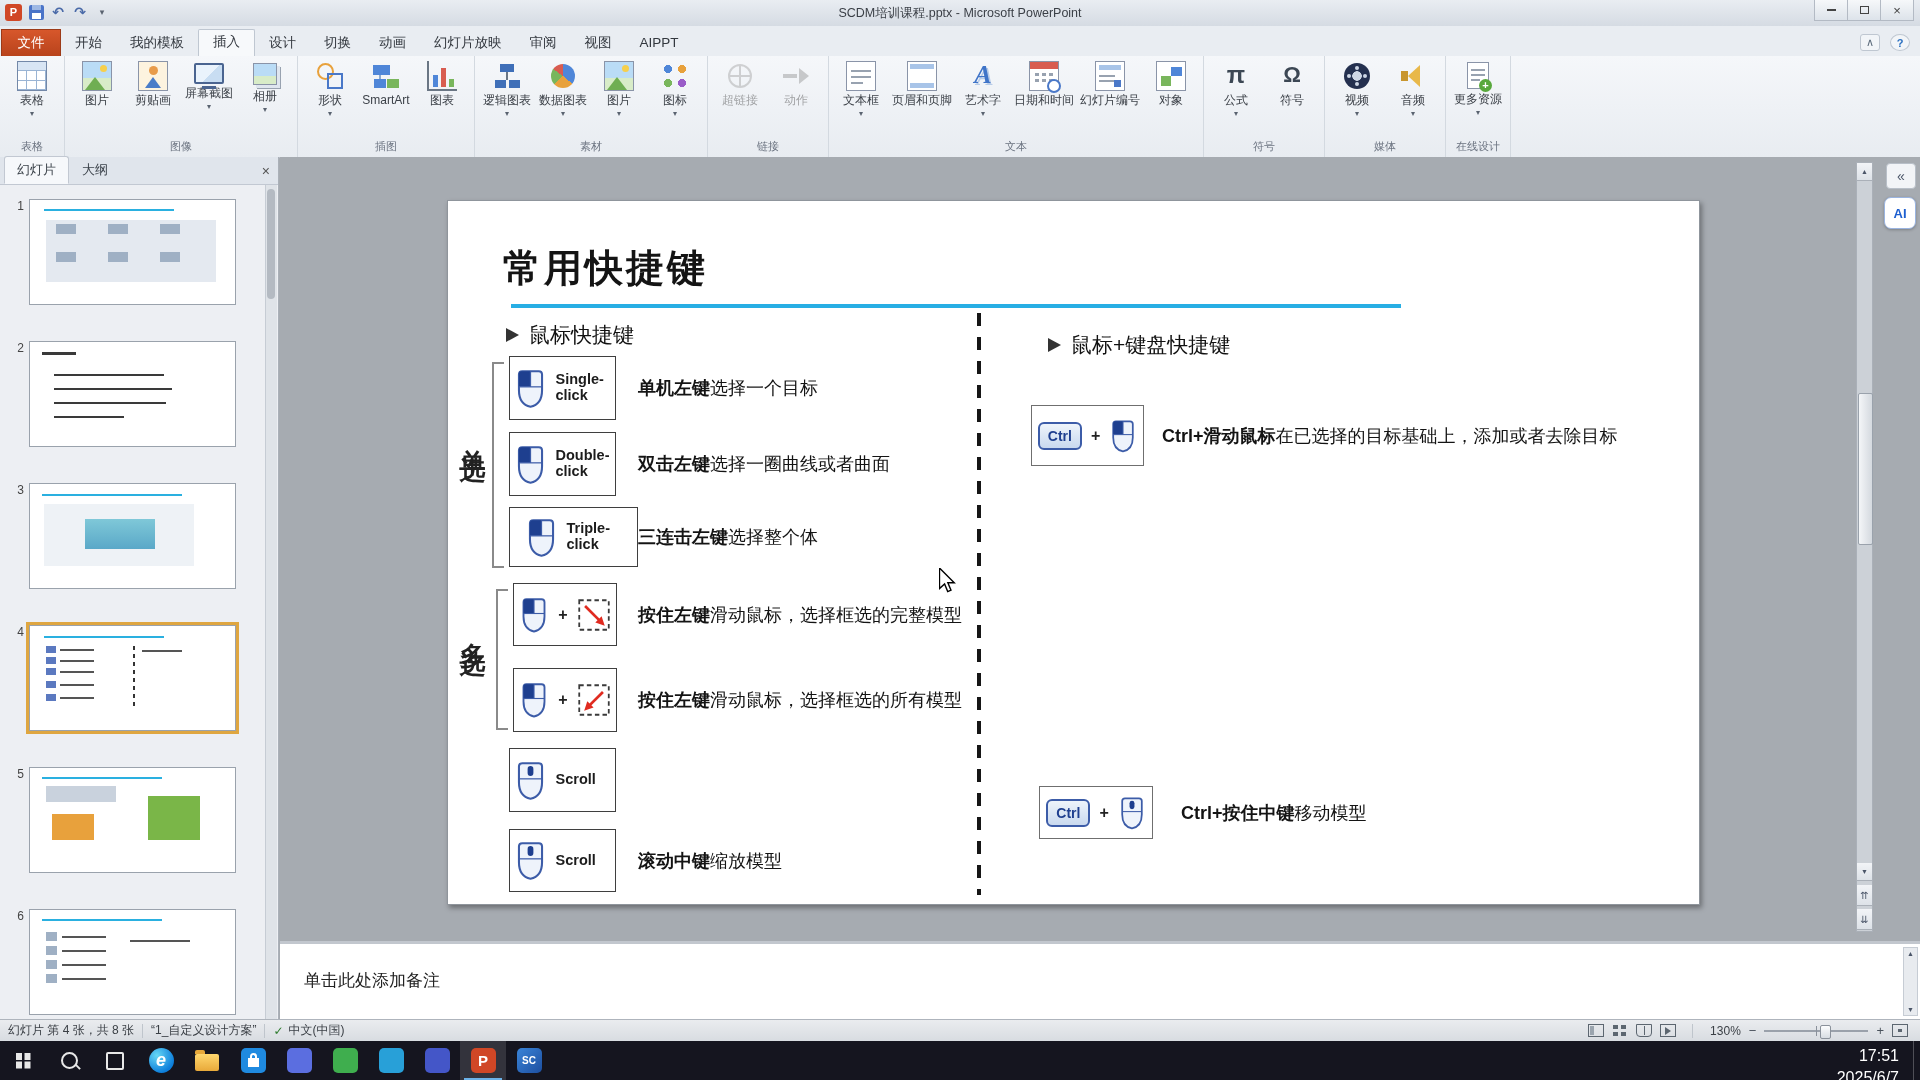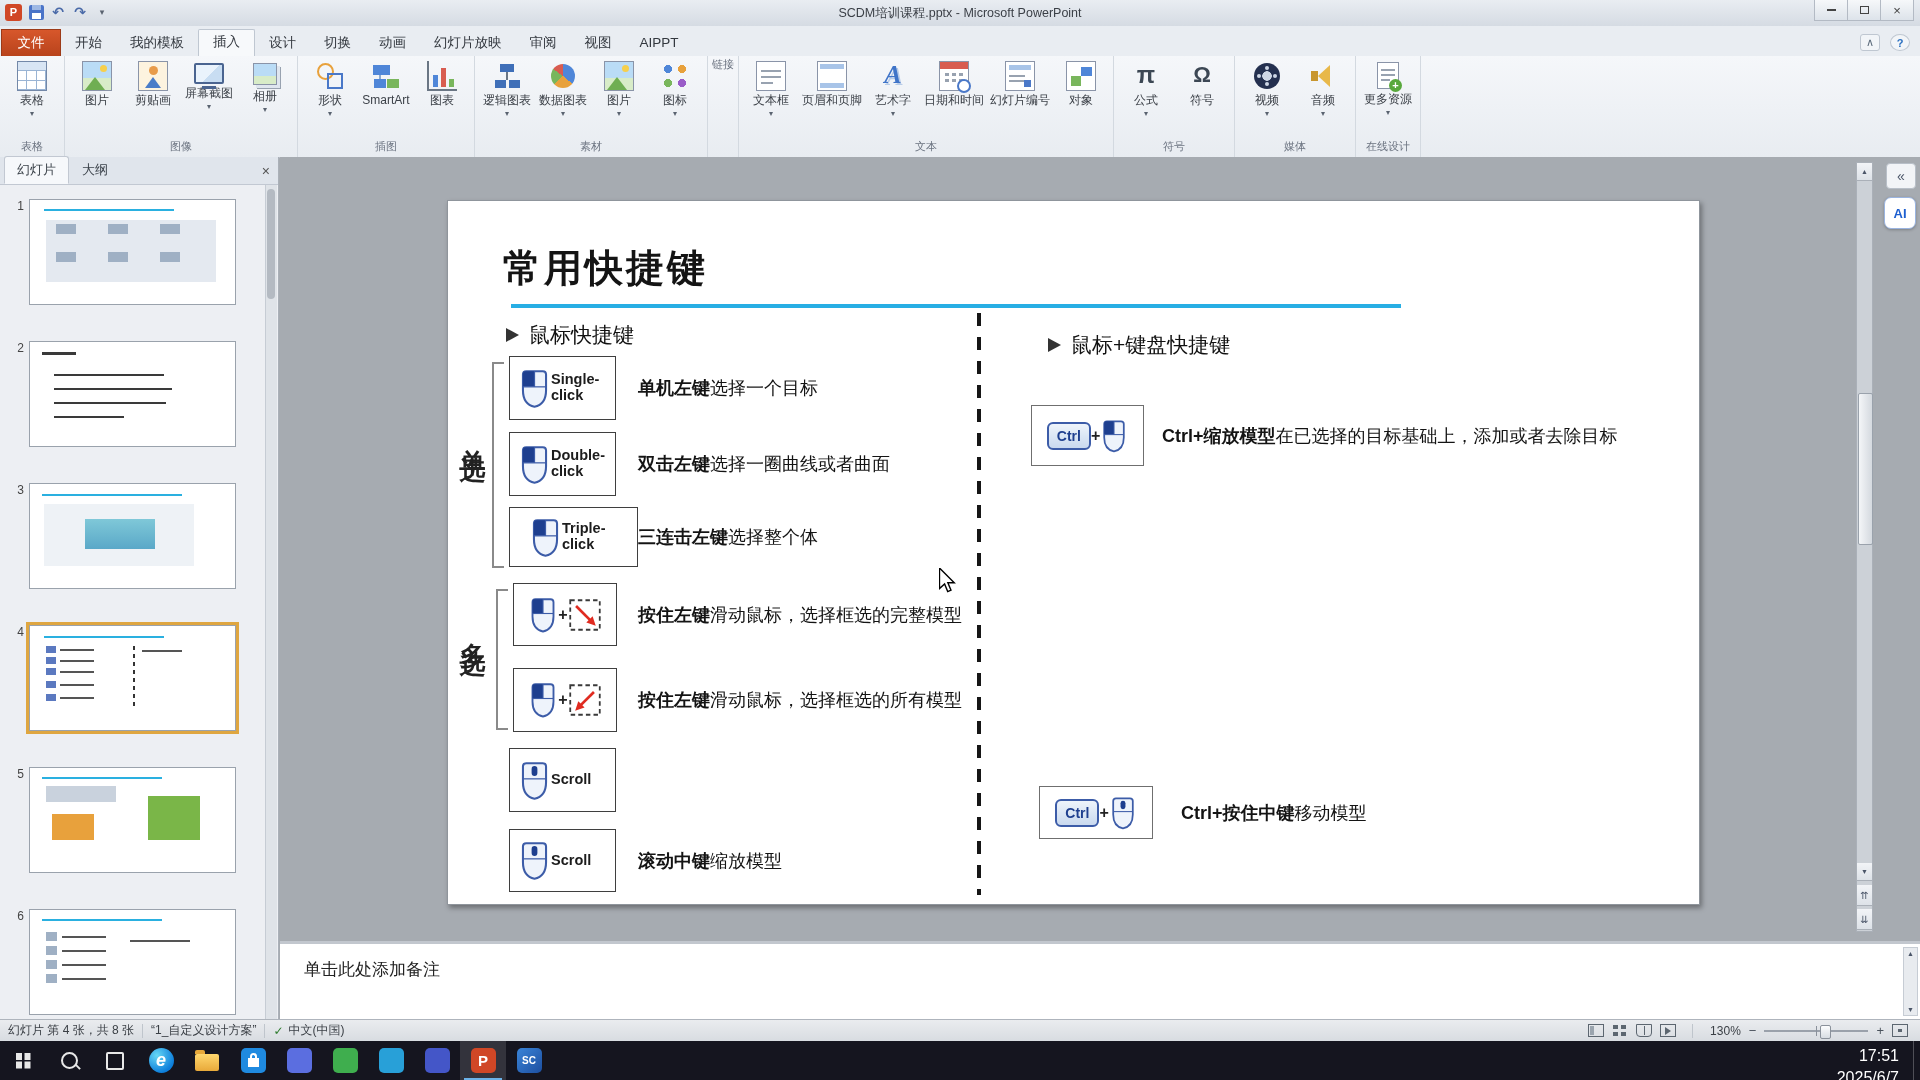--- a/index.html
+++ b/index.html
@@ -173,21 +173,21 @@
   .s-title{position:absolute;left:55px;top:42px;font-size:38px;font-weight:800;color:#141414;letter-spacing:3px;}
   .s-line{position:absolute;left:63px;top:103px;width:890px;height:4px;background:#27aee4;}
   .s-head{position:absolute;display:flex;align-items:center;height:28px;font-size:21px;color:#111;gap:10px;}
   .tri{width:0;height:0;border-left:13px solid #333;border-top:7.5px solid transparent;border-bottom:7.5px solid transparent;}
   .v-label{position:absolute;writing-mode:vertical-rl;text-orientation:upright;font-size:26px;font-weight:700;color:#222;letter-spacing:8px;}
   .bracket{position:absolute;width:10px;border-left:2px solid #8a8a8a;border-top:2px solid #8a8a8a;border-bottom:2px solid #8a8a8a;}
   .divider{position:absolute;left:529px;top:112px;width:4px;height:582px;
     background:repeating-linear-gradient(180deg,#161616 0 13px,transparent 13px 24px);}
   #left-rows,#right-rows{position:absolute;left:0;top:0;width:100%;height:100%;}
   .srow-box{position:absolute;background:#fff;border:1.5px solid #3f3f3f;display:flex;align-items:center;
-    justify-content:center;gap:0;padding:0 3px;box-sizing:border-box;}
+    justify-content:center;gap:9px;padding:0 3px;box-sizing:border-box;}
   #right-rows .srow-box{border-color:#6f6f6f;margin-left:16px;}
   .srow-text{position:absolute;display:flex;align-items:center;font-size:18px;color:#141414;white-space:nowrap;}
   .srow-text b{font-weight:700;}
   .mcap{width:56px;font-size:14.5px;font-weight:600;color:#1c1c1c;line-height:1.1;}
   .ctrl-key{padding:5px 8px;border:2px solid #3c5ca8;border-radius:6px;background:linear-gradient(#eef4fb,#c9d9ef);
     color:#1e3f8f;font-weight:700;font-size:14px;line-height:1;}
   .plus{font-size:16px;font-weight:700;color:#222;}
   
   #vscroll{position:absolute;left:1576px;top:5px;width:17px;height:770px;background:#ccd1d7;border:1px solid #aab0b8;box-sizing:border-box;}
   .sbtn{position:absolute;left:0;width:15px;height:17px;background:linear-gradient(#f2f4f7,#dde2e8);
@@ -195,21 +195,21 @@
   .sbtn.dbl{font-size:10px;height:20px;}
   .sthumb{position:absolute;left:1px;top:230px;width:13px;height:150px;background:linear-gradient(90deg,#f4f6f8,#d4d9df);
     border:1px solid #9aa2ac;border-radius:2px;}
   .collapse-btn{position:absolute;right:4px;top:6px;width:28px;height:24px;background:#f2f4f7;border:1px solid #b8bfc8;
     border-radius:4px;display:flex;align-items:center;justify-content:center;font-size:14px;color:#4a5568;}
   .ai-badge{position:absolute;right:4px;top:40px;width:30px;height:30px;background:#fff;border:1px solid #9ab4e0;
     border-radius:7px;display:flex;align-items:center;justify-content:center;font-weight:800;font-size:13px;color:#1d5fd0;
     box-shadow:0 1px 3px rgba(0,0,0,.25);}
   
   #notes{position:absolute;left:0;bottom:0;width:100%;height:78px;background:#fff;border-top:3px solid #c2c7ce;box-sizing:border-box;}
-  .notes-text{position:absolute;left:24px;top:14px;font-size:17px;color:#222;}
+  .notes-text{position:absolute;left:24px;top:25px;font-size:17px;color:#222;}
   .notes-scroll{position:absolute;right:2px;top:3px;bottom:3px;width:15px;background:#e8ebef;border:1px solid #c6ccd4;
     display:flex;flex-direction:column;justify-content:space-between;align-items:center;box-sizing:border-box;}
   .nbtn{font-size:7px;color:#4a5568;padding:2px 0;}
   #cursor{position:absolute;left:659px;top:411px;z-index:50;pointer-events:none;}
   
   #statusbar{position:absolute;left:0;top:1019px;width:1920px;height:22px;
     background:linear-gradient(#eaecef,#d8dce1);border-top:1px solid #aeb4bc;
     display:flex;align-items:center;padding:0 8px;box-sizing:border-box;font-size:12px;color:#3a3f45;}
   .ssep{width:1px;height:14px;background:#bfc5cc;margin:0 8px;}
   .scheck{color:#2a7a2a;font-size:12px;margin-right:5px;}
@@ -379,20 +379,30 @@
             </div>
             <div class="rbtn">
               <span class="ric material-icons-icon"></span>
               <span class="rlabel">图标</span>
               <span class="rcaret">▾</span>
             </div>
           </div>
           <div class="glabel">素材</div>
         </div>
         <div class="rgroup">
+          <div class="gbtns">
+            <div class="rbtn disabled">
+              <span class="ric hyperlink-icon"></span>
+              <span class="rlabel">超链接</span>
+            </div>
+            <div class="rbtn disabled">
+              <span class="ric action-icon"></span>
+              <span class="rlabel">动作</span>
+            </div>
+          </div>
           <div class="glabel">链接</div>
         </div>
         <div class="rgroup">
           <div class="gbtns">
             <div class="rbtn">
               <span class="ric textbox-icon"></span>
               <span class="rlabel">文本框</span>
               <span class="rcaret">▾</span>
             </div>
             <div class="rbtn">
@@ -617,21 +627,21 @@
             <span class="ctrl-key">Ctrl</span>
             <span class="plus">+</span>
             <svg viewBox="0 0 40 48" width="28" height="38">
               <path d="M6,7 Q6,3 10,3 L30,3 Q34,3 34,7 L34,26 Q34,43 20,46 Q6,43 6,26 Z" fill="#eef3fb" stroke="#3c5ca8" stroke-width="2.5"></path>
               <path d="M9,3 L20,3 L20,22 L6,22 L6,6 Q6,3 9,3 Z" fill="#1e3f8f"></path>
               <line x1="20" y1="3" x2="20" y2="22" stroke="#3c5ca8" stroke-width="1.5"></line>
               <line x1="6" y1="22" x2="34" y2="22" stroke="#3c5ca8" stroke-width="1.5"></line>
             </svg>
           </div>
           <div class="srow-text" style="left: 714px; top: 204px; height: 61px;">
-            <b>Ctrl+缩放模型</b>
+            <b>Ctrl+滑动鼠标</b>
             <span>在已选择的目标基础上，添加或者去除目标</span>
           </div>
           <div class="srow-box" style="left: 575px; top: 585px; width: 114px; height: 53px;">
             <span class="ctrl-key">Ctrl</span>
             <span class="plus">+</span>
             <svg viewBox="0 0 40 48" width="28" height="38">
               <path d="M6,7 Q6,3 10,3 L30,3 Q34,3 34,7 L34,26 Q34,43 20,46 Q6,43 6,26 Z" fill="#eef3fb" stroke="#3c5ca8" stroke-width="2.5"></path>
               <rect x="16.5" y="6.5" width="7" height="12" rx="3.5" fill="#1e3f8f"></rect>
               <line x1="6" y1="22" x2="34" y2="22" stroke="#3c5ca8" stroke-width="1.5"></line>
             </svg>

